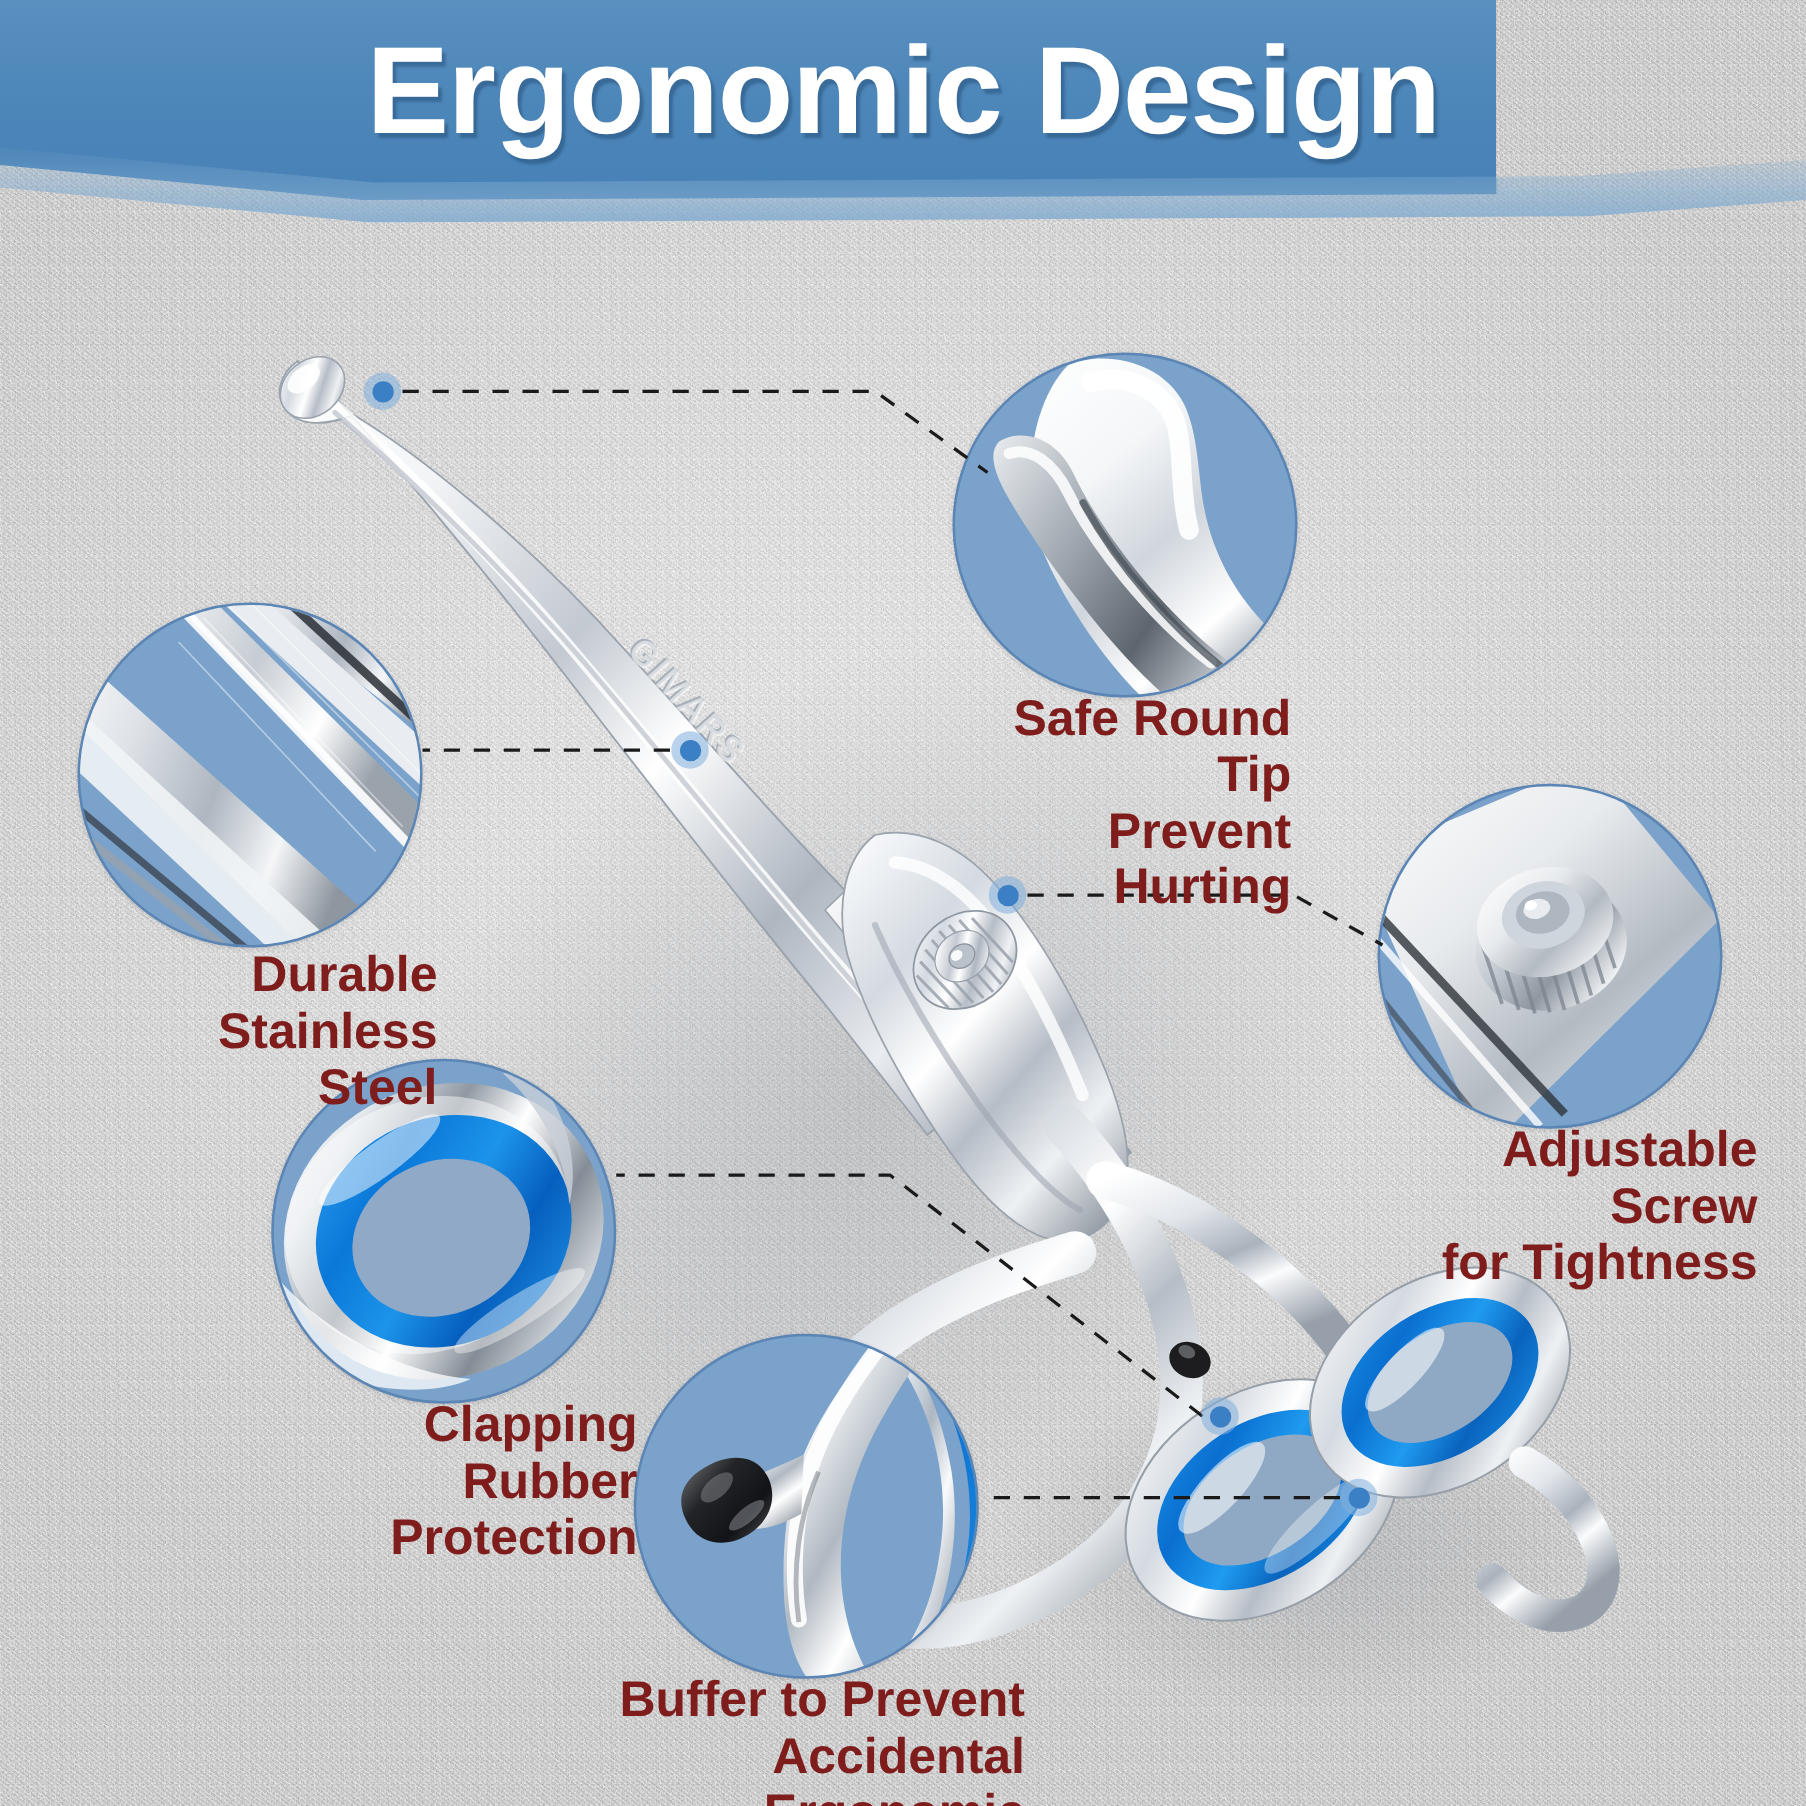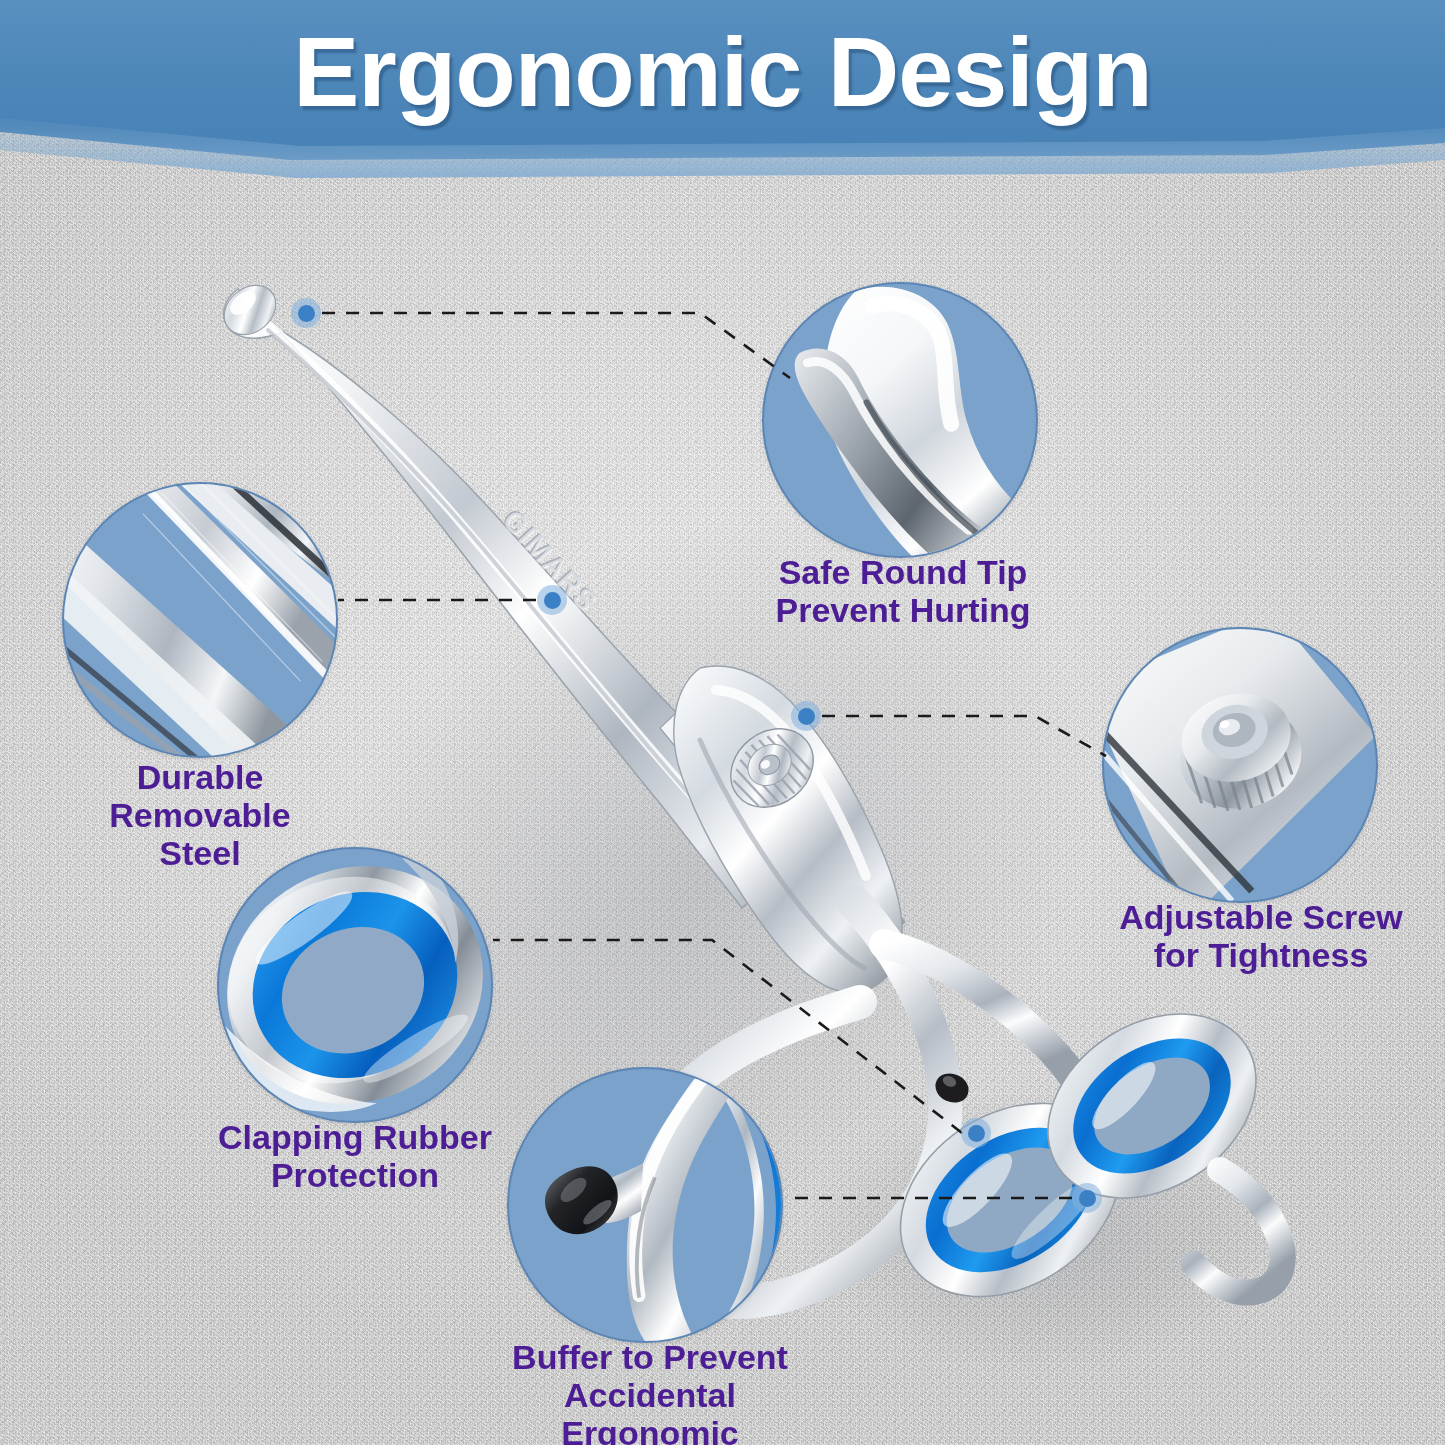--- a/index.html
+++ b/index.html
@@ -32,21 +32,21 @@
     position:absolute; inset:0;
     opacity:.40;
     background-image:
       repeating-conic-gradient(from 0deg at 17% 23%, rgba(255,255,255,.5) 0deg 2deg, rgba(110,110,110,.32) 2deg 4deg),
       repeating-conic-gradient(from 30deg at 71% 64%, rgba(255,255,255,.4) 0deg 3deg, rgba(130,130,130,.26) 3deg 6deg);
     background-size: 9px 9px, 11px 11px;
   }
 
   
   #banner {
-    position:absolute; left:0; top:0; width:1445px; height:175px;
+    position:absolute; left:0; top:0; width:1197px; height:175px;
     z-index:30;
   }
   #banner .shape {
     position:absolute; inset:0;
     background:linear-gradient(180deg,#5a90c0 0%,#4d86b9 45%,#4580b5 100%);
     clip-path: polygon(0 0, 100% 0, 100% 143px, 1265px 155px, 290px 160px, 0 132px);
     box-shadow:0 2px 5px rgba(0,0,0,.18);
   }
   #banner .shape2 {
     position:absolute; left:0; top:0; width:1445px; height:185px;
@@ -85,25 +85,25 @@
     display:flex; align-items:center; justify-content:center;
   }
   .dot::after {
     content:""; width:17px; height:17px; border-radius:50%;
     background:#3b80c4;
   }
 
   
   .label {
     position:absolute; z-index:26;
-    color:#4c1d95;
+    color:#7f1d1d;
     font-weight:bold;
-    font-size:34px;
+    font-size:40px;
     line-height:1.12;
-    text-align:center;
+    text-align:right;
     font-family:"Liberation Sans", sans-serif;
     white-space:pre-line;
   }
 
   
   #links { position:absolute; inset:0; z-index:22; pointer-events:none; }
 </style>
 </head>
 <body>
 
@@ -461,21 +461,21 @@
 
   <div id="banner">
     <div class="shape"></div>
     <div class="shape2"></div>
     <div id="banner-title">Ergonomic Design</div>
   </div>
 
   <div class="label" style="left:773px; top:553px; width:260px;">Safe Round Tip
 Prevent Hurting</div>
 
-  <div class="label" style="left:50px; top:758px; width:300px;">Durable Removable
+  <div class="label" style="left:50px; top:758px; width:300px;">Durable Stainless
 Steel</div>
 
   <div class="label" style="left:1092px; top:898px; width:290px;margin-left:24px;">Adjustable Screw
 for Tightness</div>
 
   <div class="label" style="left:200px; top:1118px; width:310px;">Clapping Rubber
 Protection</div>
 
   <div class="label" style="left:480px; top:1338px; width:340px;">Buffer to Prevent
 Accidental Ergonomic</div>

